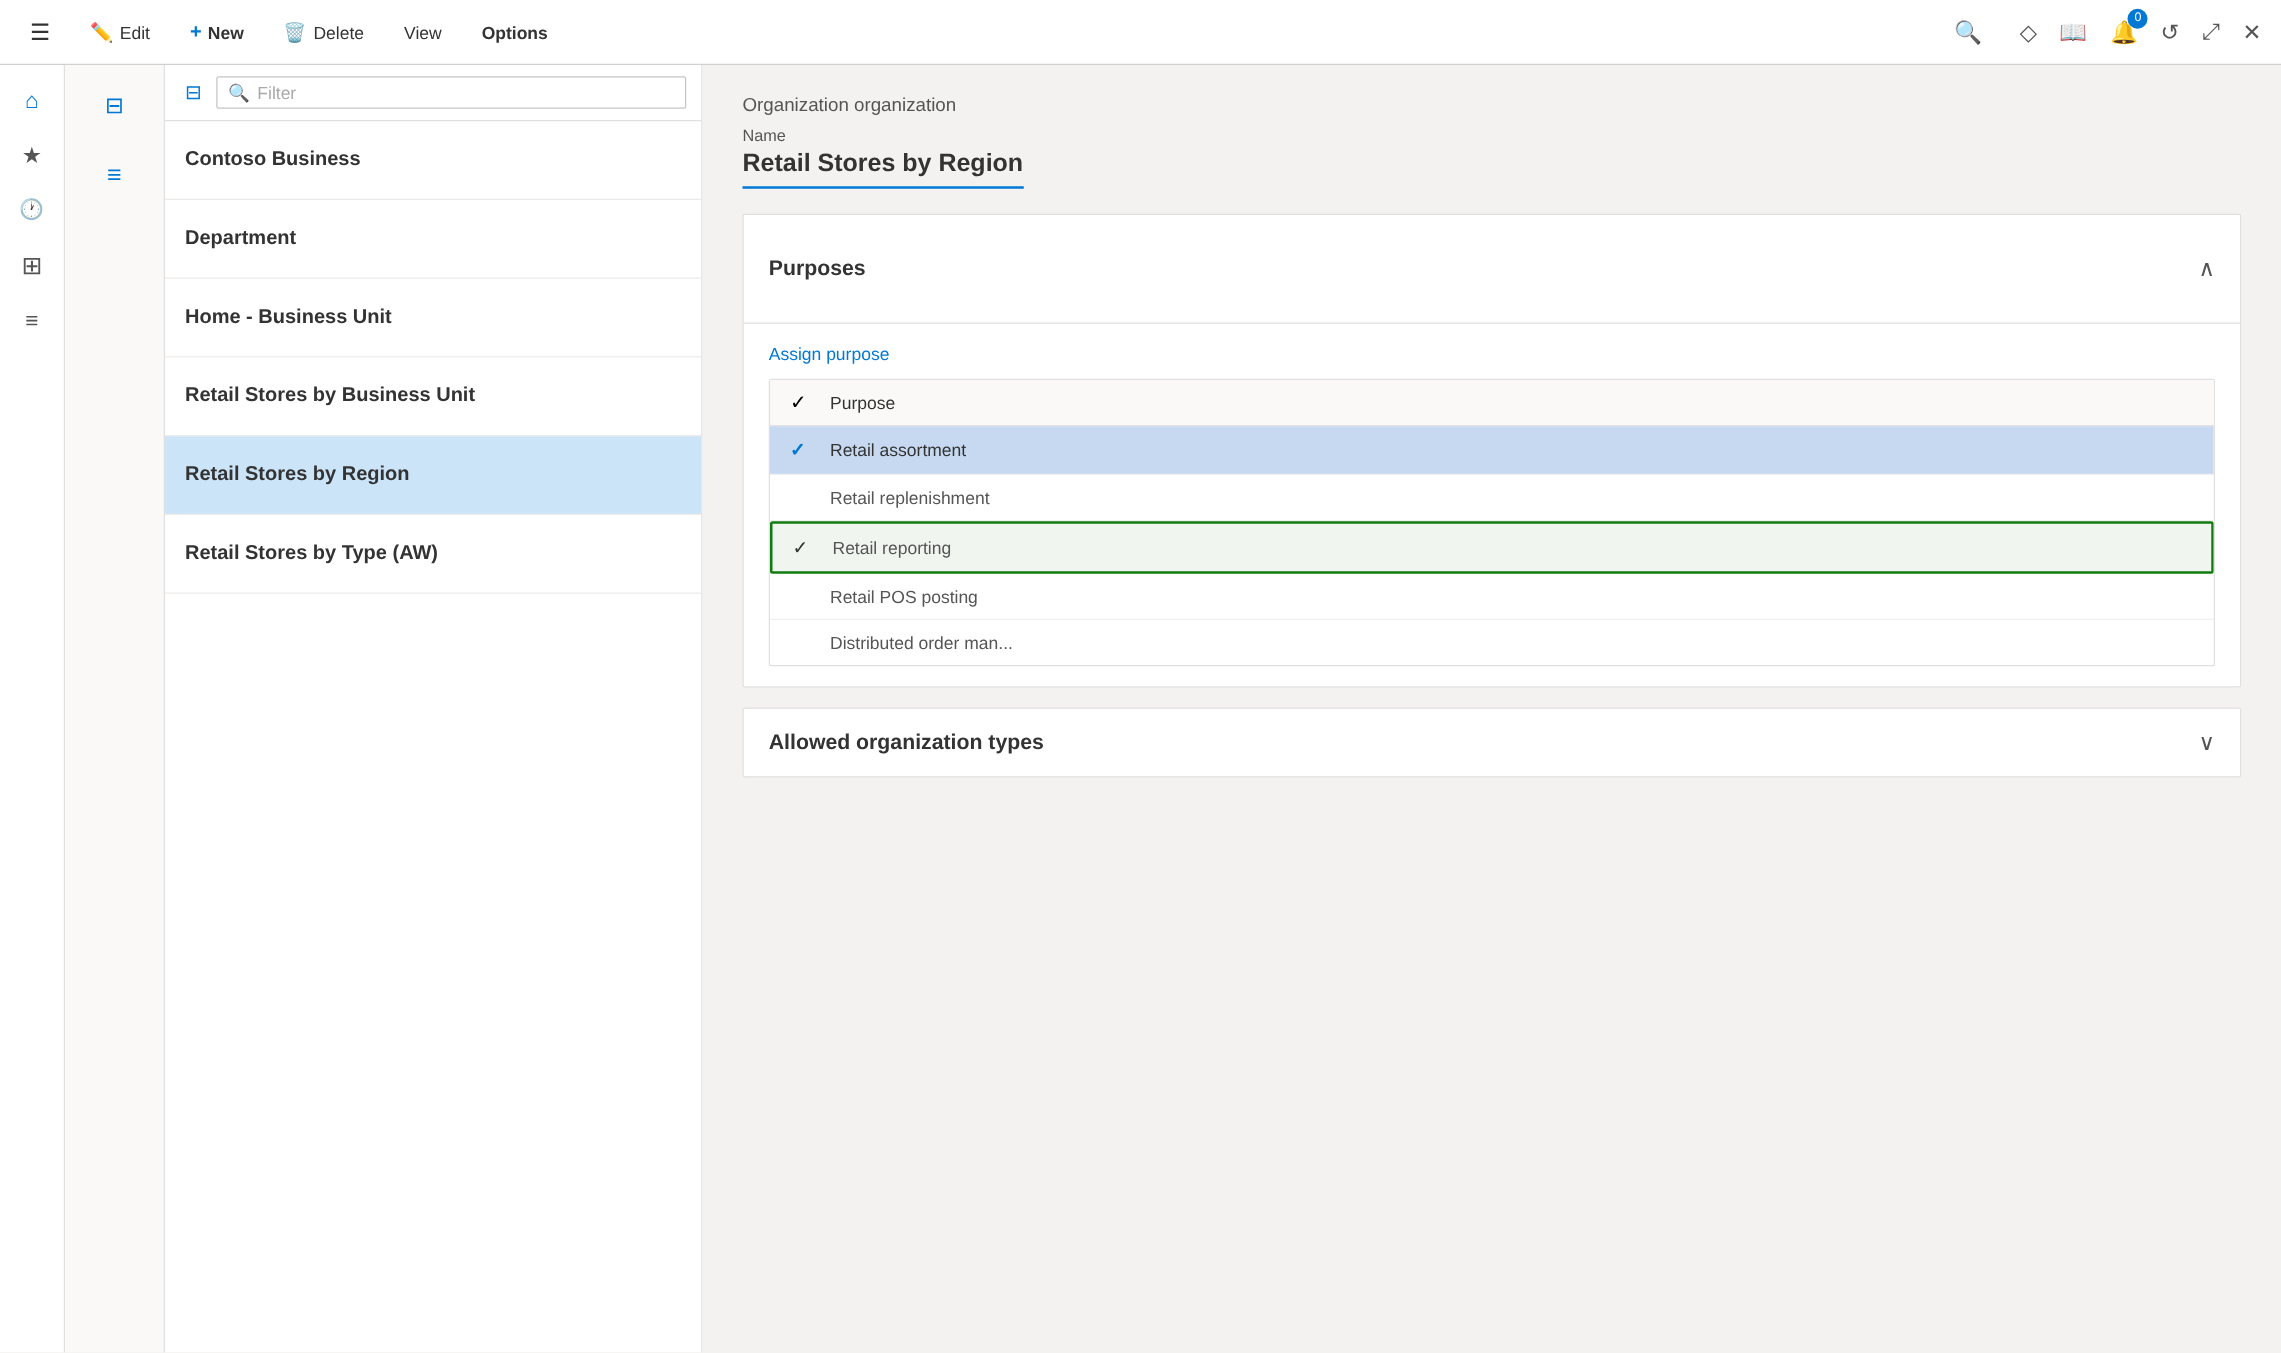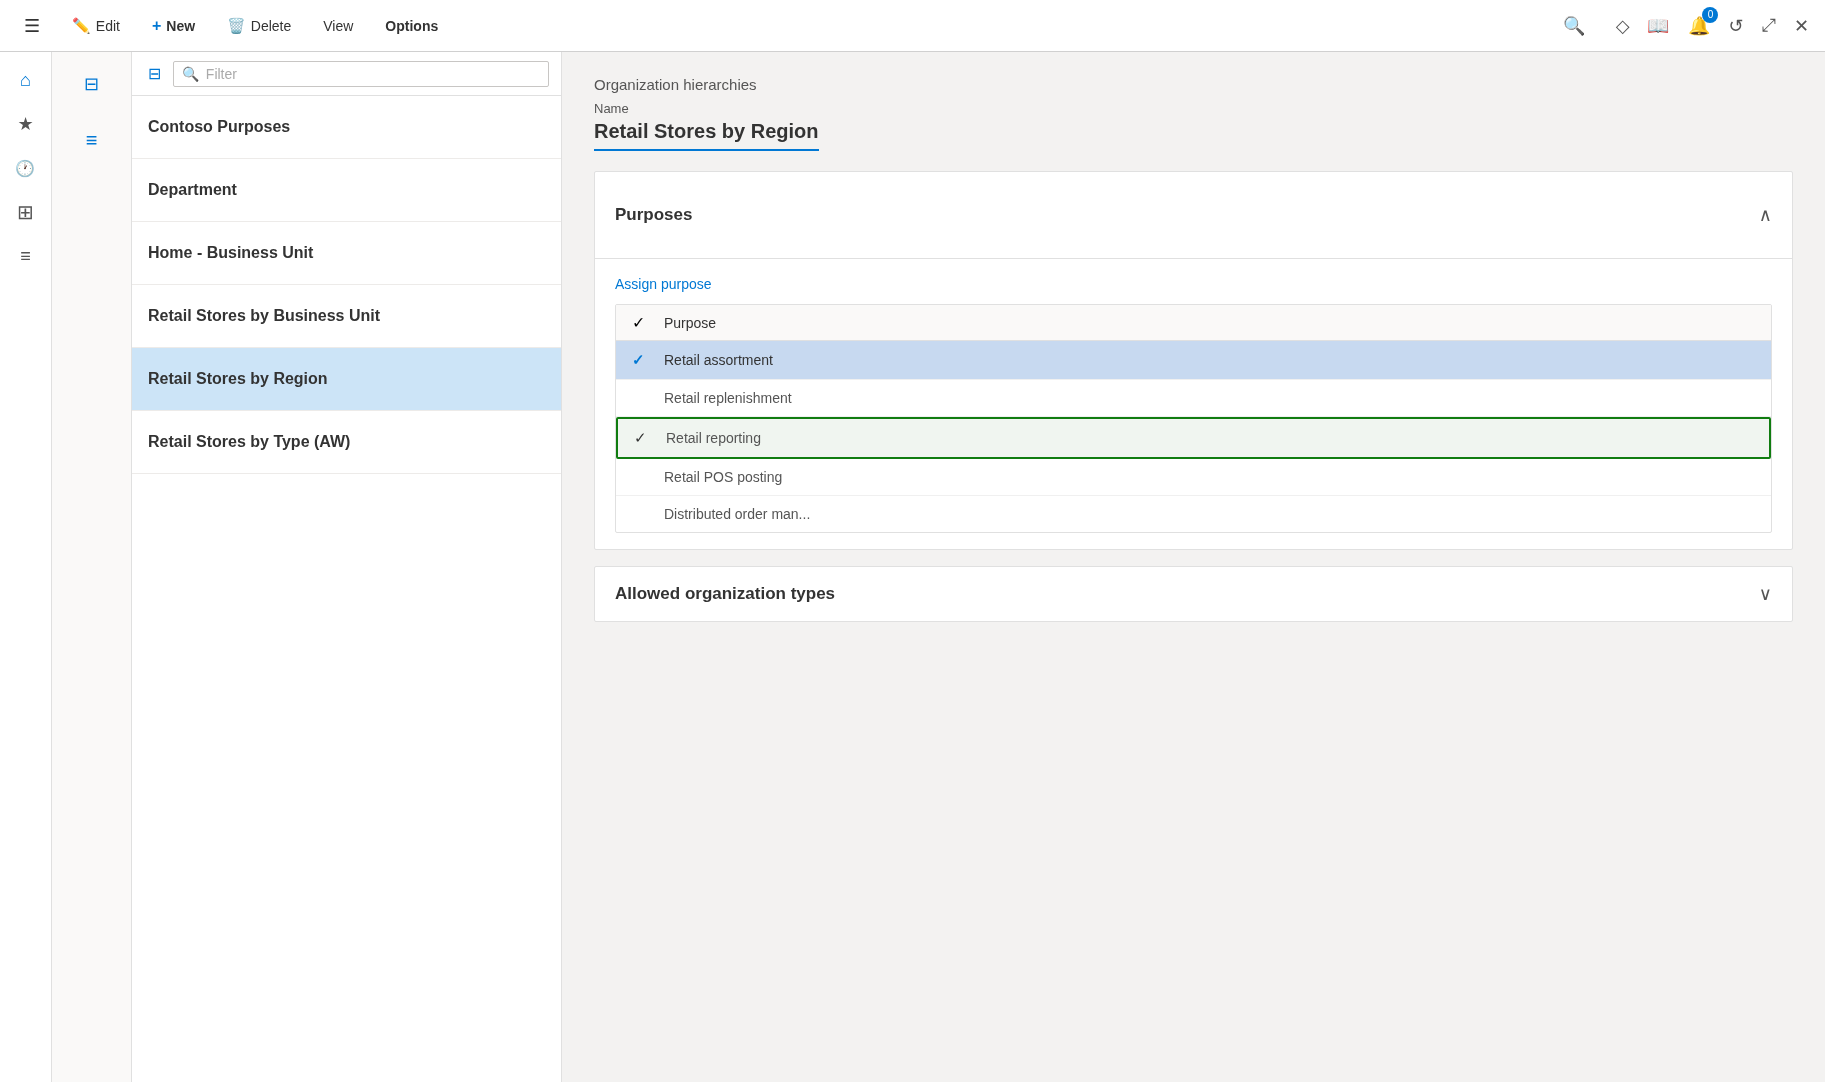--- a/index.html
+++ b/index.html
@@ -371,42 +371,42 @@
   <div class="list-panel">
     <div class="list-filter">
       <button class="filter-icon-btn">⊟</button>
       <div class="filter-input-wrap">
         <span style="color:#aaa; font-size:14px;">🔍</span>
         <input class="filter-input" type="text" placeholder="Filter" style="">
       </div>
     </div>
     <div class="list-items">
       <div class="list-item">
-        <span>Contoso Purposes</span>
+        <span>Contoso Business</span>
       </div>
       <div class="list-item">
         <span>Department</span>
       </div>
       <div class="list-item">
         <span>Home - Business Unit</span>
       </div>
       <div class="list-item">
         <span>Retail Stores by Business Unit</span>
       </div>
       <div class="list-item selected">
         <span>Retail Stores by Region</span>
       </div>
       <div class="list-item">
         <span>Retail Stores by Type (AW)</span>
       </div>
     </div>
   </div>
 
   <div class="main-content">
-    <div class="section-title">Organization hierarchies</div>
+    <div class="section-title">Organization organization</div>
     <div class="field-label">Name</div>
     <div class="field-value">Retail Stores by Region</div>
 
     
     <div class="card">
       <div class="card-header">
         <span class="card-header-title">Purposes</span>
         <span style="font-size:18px; color:#555;">∧</span>
       </div>
       <div class="card-body">

